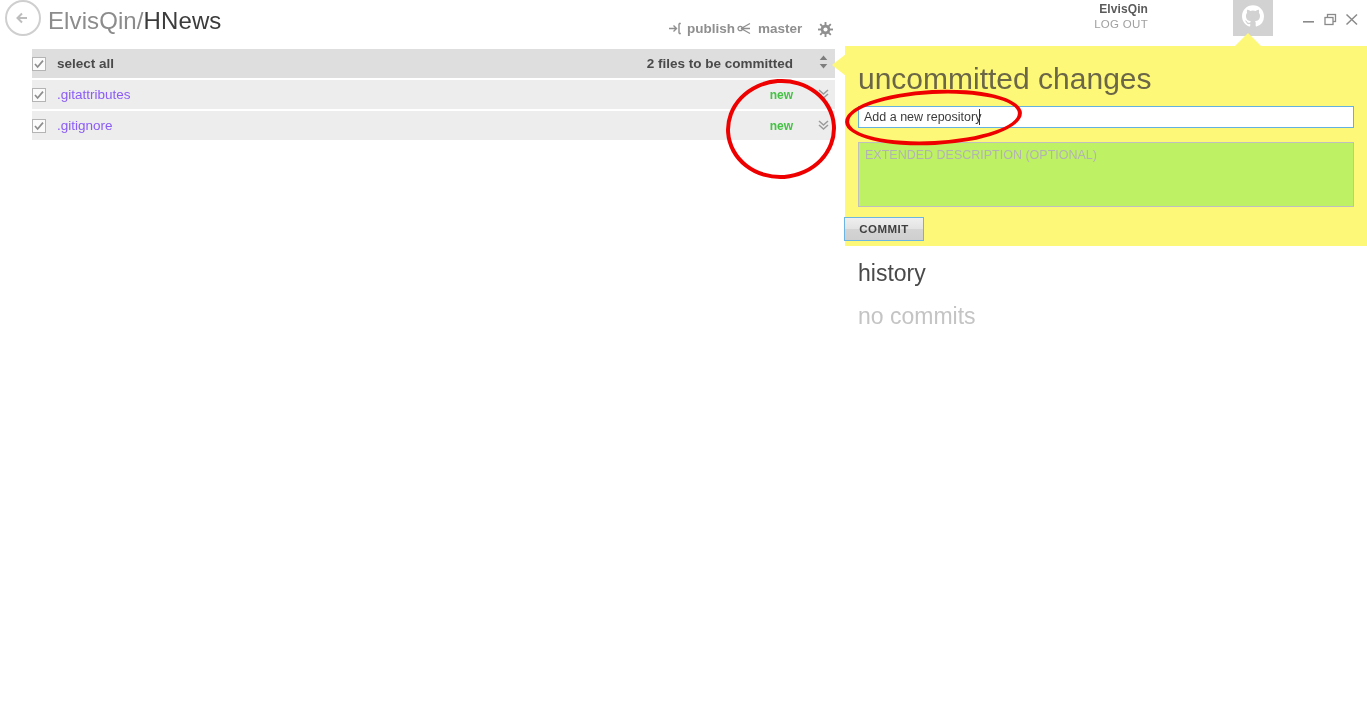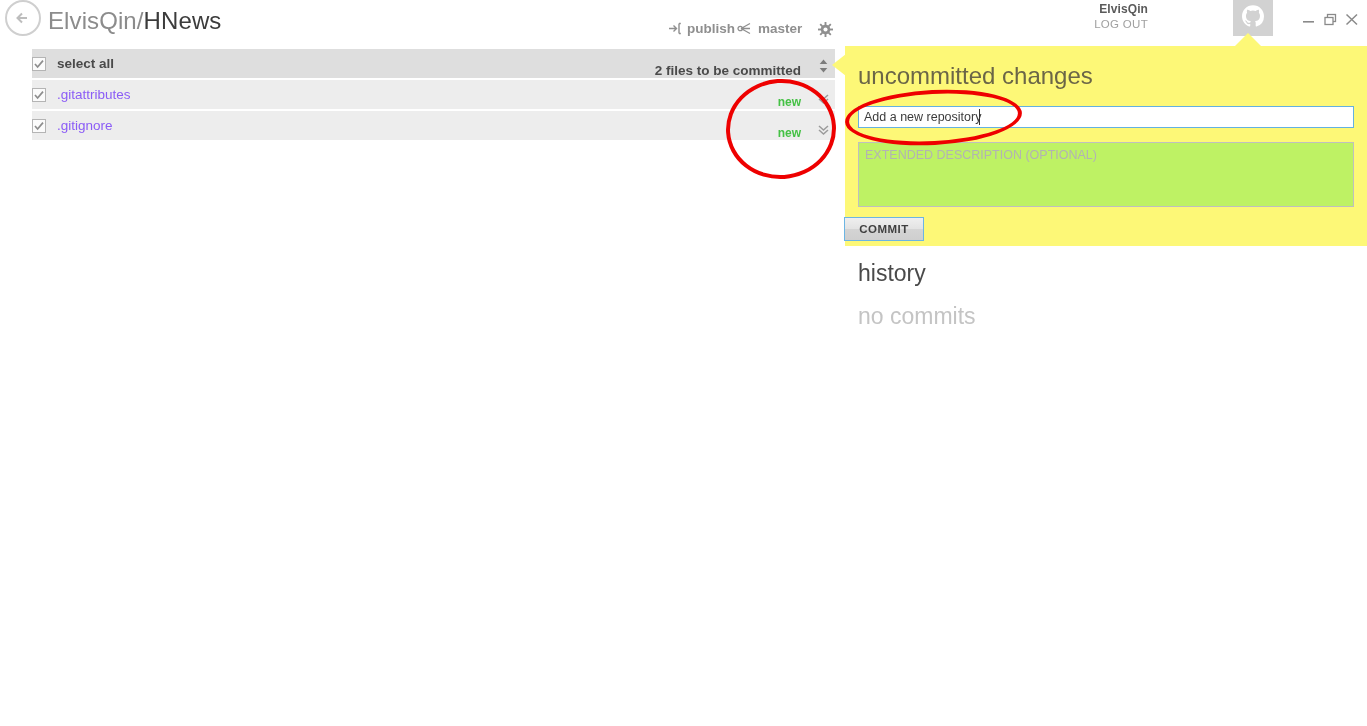--- a/index.html
+++ b/index.html
@@ -136,22 +136,22 @@
     margin-left: 11px;
     font-size: 13.5px;
     color: #8b5cf6;
   }
   .fl-row.header .fl-label { font-weight: bold; color: #4a4a4a; }
   .fl-right {
     position: absolute;
     right: 0; top: 0;
     height: 100%;
     display: flex;
-    align-items: flex-end;
-    gap: 0px;
+    align-items: center;
+    gap: 8px;
   }
   .fl-count {
     font-size: 13.5px; font-weight: bold; color: #4a4a4a;
     margin-right: 10px;
   }
   .fl-status {
     font-size: 12px; font-weight: bold; color: #45c145;
     margin-right: 10px;
   }
   .fl-sorter { width: 24px; text-align: center; cursor: pointer; }
@@ -177,21 +177,21 @@
     left: 832px; top: 54px;
     width: 0; height: 0;
     border-top: 11px solid transparent;
     border-bottom: 11px solid transparent;
     border-right: 14px solid #fdf877;
   }
 
   #uncommitted-title {
     position: absolute;
     left: 858px; top: 62px;
-    font-size: 24px;
+    font-size: 30px;
     font-weight: 400;
     color: #6b6647;
     white-space: nowrap;
   }
 
   #summary-input {
     position: absolute;
     left: 858px; top: 106px;
     width: 496px; height: 22px;
     box-sizing: border-box;

